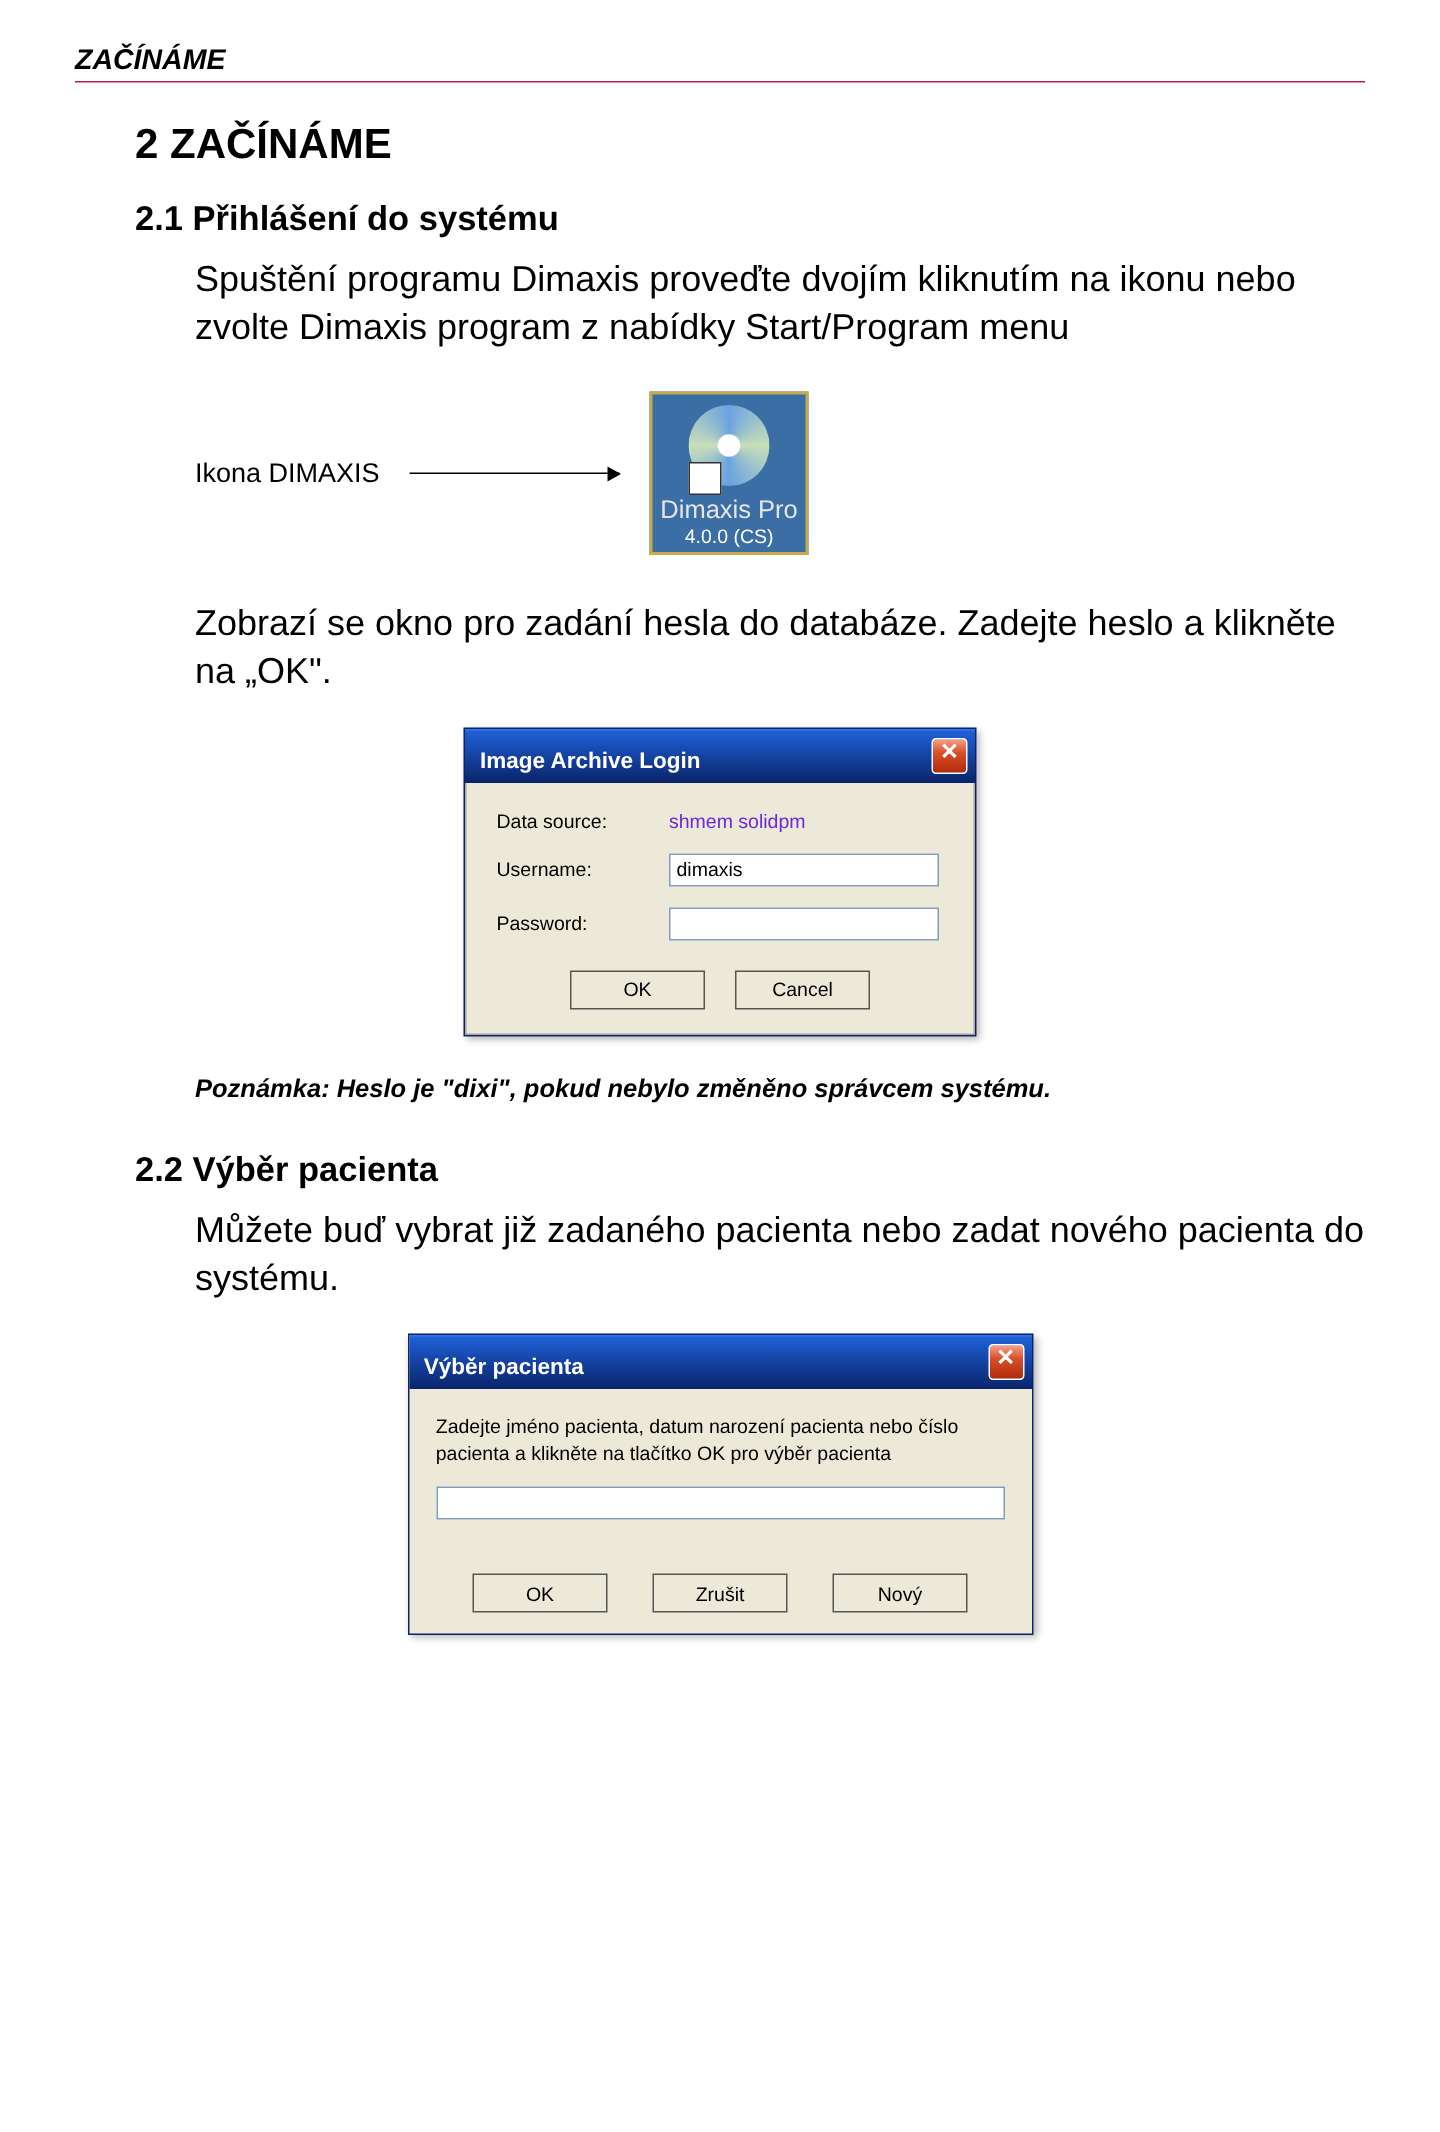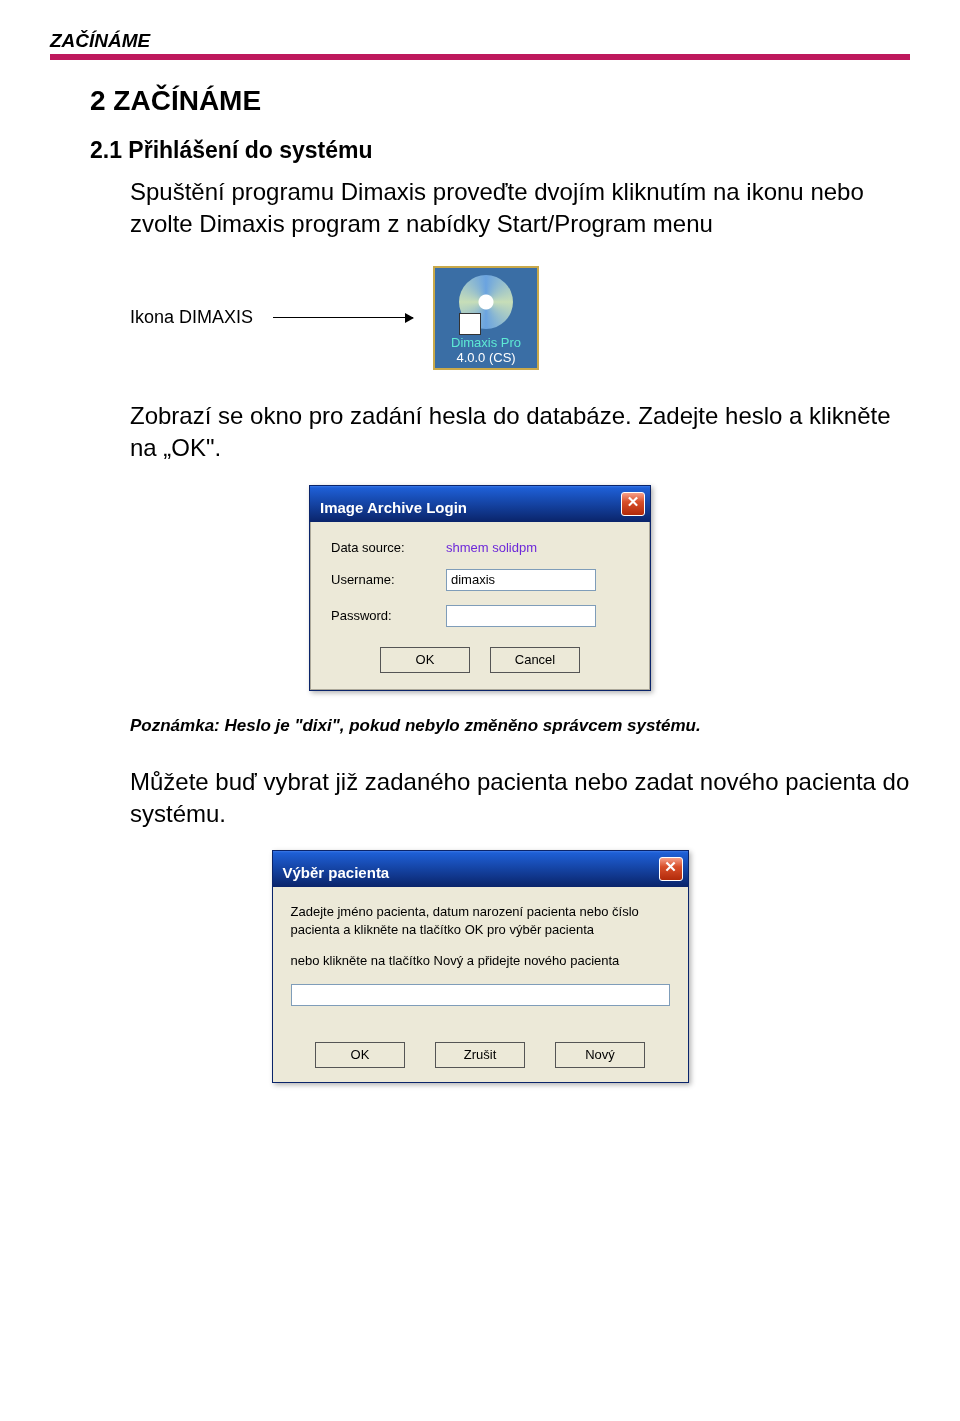--- a/index.html
+++ b/index.html
@@ -13,21 +13,21 @@
   .page {
     padding: 30px 50px 20px 50px;
     box-sizing: border-box;
     min-height: 1421px;
     position: relative;
   }
   .page-header {
     font-style: italic;
     font-weight: bold;
     font-size: 19px;
-    border-bottom: 6px solid #be185d;
+    border-bottom: 1px solid #be185d;
     padding-bottom: 2px;
     margin-bottom: 25px;
   }
   h1 {
     font-size: 28px;
     font-weight: bold;
     margin: 25px 0 15px 40px;
   }
   h2 {
     font-size: 23px;
@@ -81,21 +81,21 @@
     position: relative;
   }
   .desktop-icon .cd::after {
     content: "";
     position: absolute;
     left: 0; bottom: -6px;
     width: 20px; height: 20px;
     background: #fff;
     border: 1px solid #333;
   }
-  .desktop-icon .line1 { color: #5eead4; font-size: 13px; margin-top: 6px; font-family: Tahoma, sans-serif; }
+  .desktop-icon .line1 { color: #e5e5e5; font-size: 17px; margin-top: 6px; font-family: Tahoma, sans-serif; }
   .desktop-icon .line2 { color: #fff; font-size: 13px; font-family: Tahoma, sans-serif; }
 
   
   .xp-dialog {
     margin: 14px auto 25px auto;
     background: #ece9d8;
     border: 1px solid #0a246a;
     font-family: Tahoma, sans-serif;
     font-size: 13px;
     box-shadow: 2px 2px 5px rgba(0,0,0,0.3);
@@ -124,21 +124,21 @@
   }
   .xp-body { padding: 18px 20px 16px 20px; }
   .xp-row { display: flex; align-items: center; margin-bottom: 14px; }
   .xp-label { width: 115px; color: #000; }
   .xp-value { color: #6d28d9; }
   .xp-input {
     border: 1px solid #7f9db9;
     background: #fff;
     height: 22px;
     padding: 1px 4px;
-    width: 150px;
+    width: 180px;
     font-family: Tahoma, sans-serif;
     font-size: 13px;
     box-sizing: border-box;
   }
   .xp-buttons { display: flex; justify-content: center; gap: 20px; margin-top: 20px; }
   .xp-btn {
     width: 90px;
     height: 26px;
     background: #ece9d8;
     border: 1px solid #555;
@@ -227,30 +227,30 @@
       </div>
       <div class="xp-buttons">
         <button class="xp-btn">OK</button>
         <button class="xp-btn">Cancel</button>
       </div>
     </div>
   </div>
 
   <p class="note">Poznámka: Heslo je "dixi", pokud nebylo změněno správcem systému.</p>
 
+  <h2>2.2  Výběr pacienta</h2>
   <p class="body-text">Můžete buď vybrat již zadaného pacienta nebo zadat nového pacienta do systému.</p>
 
   <div class="xp-dialog patient-dialog">
     <div class="xp-titlebar">
       <span>Výběr pacienta</span>
       <div class="xp-close">✕</div>
     </div>
     <div class="xp-body">
       <div class="p-text">Zadejte jméno pacienta, datum narození pacienta nebo číslo pacienta a klikněte na tlačítko OK pro výběr pacienta</div>
-      <div class="p-text">nebo klikněte na tlačítko Nový a přidejte nového pacienta</div>
       <input class="p-input" style="">
       <div class="xp-buttons">
         <button class="xp-btn">OK</button>
         <button class="xp-btn">Zrušit</button>
         <button class="xp-btn">Nový</button>
       </div>
     </div>
   </div>
 
 

